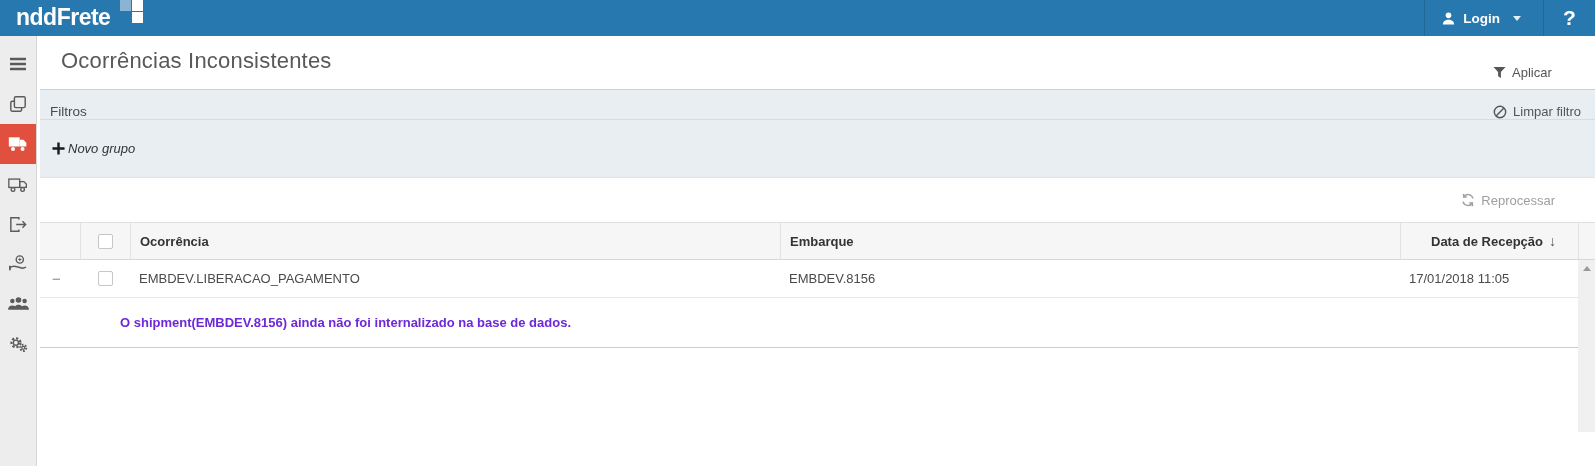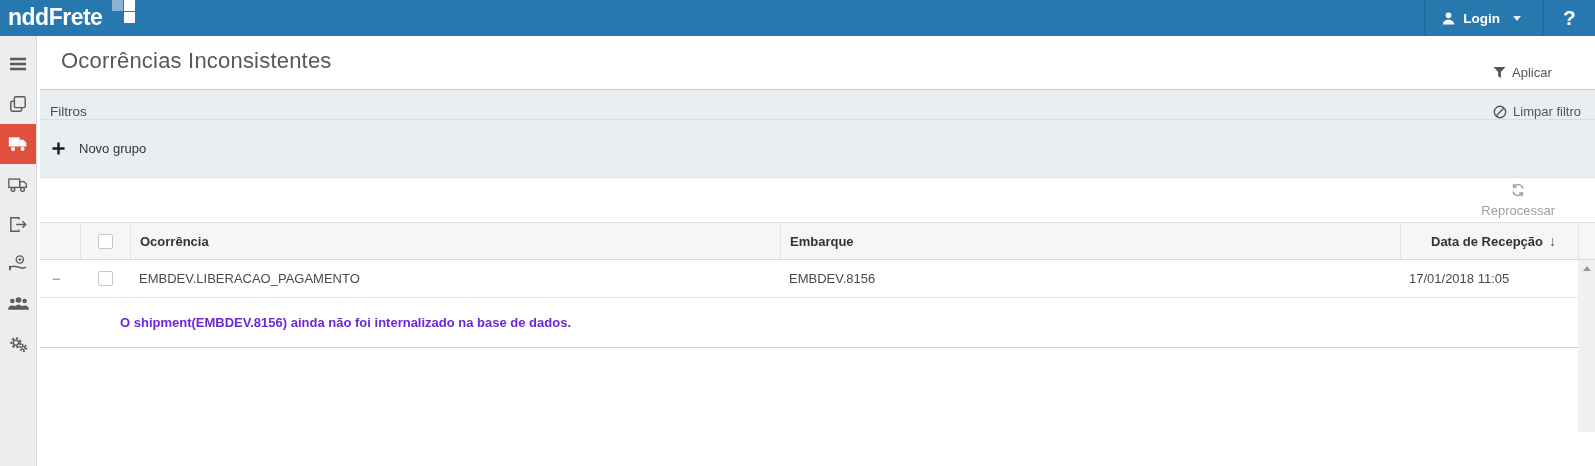--- a/index.html
+++ b/index.html
@@ -1,21 +1,21 @@
 <!DOCTYPE html>
 <html><head>
 <meta charset="utf-8">
 <style>
   * { margin:0; padding:0; box-sizing:border-box; }
   html,body { width:1595px; height:466px; overflow:hidden; background:#fff;
     font-family:"Liberation Sans","DejaVu Sans",sans-serif; font-size:13px; color:#444; }
 
   
   .topbar { height:36px; background:#2878b0; display:flex; align-items:stretch; }
-  .logo-wrap { display:flex; align-items:flex-start; padding-left:8px;gap:8px; }
+  .logo-wrap { display:flex; align-items:flex-start; padding-left:16px;gap:8px; }
   .logo-text { color:#fff; font-size:23px; font-weight:bold; letter-spacing:-0.5px; line-height:34px; }
   .logo-grid { width:24px; height:24px; margin-left:2px; position:relative; }
   .logo-grid i { position:absolute; width:11px; height:11px; background:#fff; }
   .logo-grid .sq-tl { left:0; top:0; background:rgba(255,255,255,0.45); }
   .logo-grid .sq-tr { left:12px; top:0; }
   .logo-grid .sq-br { left:12px; top:12px; }
   .topbar-right { margin-left:auto; display:flex; align-items:stretch; }
   .tb-section { display:flex; align-items:center; border-left:1px solid rgba(0,0,0,0.14); color:#fff; }
   .login-section { padding:14px 16px; cursor:pointer;font-weight:bold; }
   .login-section span { margin:0 6px 0 7px; font-size:13.5px; }
@@ -39,24 +39,24 @@
 
   
   .filters-bar { margin-top:15px; height:31px; background:#e8eef1; border-top:1px solid #c6d0d6;
     border-bottom:1px solid #d4dde1; display:flex; align-items:flex-end; padding:0 14px 0 10px; }
   .filters-title { font-size:13.5px; color:#4a4a4a; }
   .filters-actions { margin-left:auto; display:flex; gap:24px;flex-direction:column; }
   .link-btn { display:flex; align-items:center; gap:6px; color:#555; cursor:pointer; font-size:13px; }
   .link-btn svg { flex:none; }
 
   .group-band { height:58px; background:#e8eef1; border-bottom:1px solid #dbe4e8; display:flex; align-items:center; padding-left:12px; }
-  .new-group { display:flex; align-items:center; gap:14px; color:#333; cursor:pointer; font-size:13px; }
+  .new-group { display:flex; align-items:center; gap:3px; color:#333; cursor:pointer; font-size:13px;font-style:italic; }
 
   .grid-toolbar { height:44px; display:flex; align-items:center; justify-content:flex-end; padding-right:40px; }
-  .reprocess { display:flex; align-items:center; gap:6px; color:#9e9e9e; cursor:default; font-size:13px;flex-direction:column; }
+  .reprocess { display:flex; align-items:center; gap:6px; color:#9e9e9e; cursor:default; font-size:13px; }
 
   
   .grid { width:1555px; }
   .grid-head { display:flex; height:38px; background:#f6f6f6; border-top:1px solid #e0e0e0; border-bottom:1px solid #d8d8d8; font-weight:bold; color:#333; }
   .gh-cell { display:flex; align-items:center; border-left:1px solid #e2e2e2; padding-left:9px; }
   .gh-cell:first-child { border-left:none; }
   .c-expand { width:40px; flex:none; }
   .c-check { width:50px; flex:none; justify-content:center; padding-left:0; }
   .c-ocorr { width:650px; flex:none; }
   .c-emb { width:620px; flex:none; }

